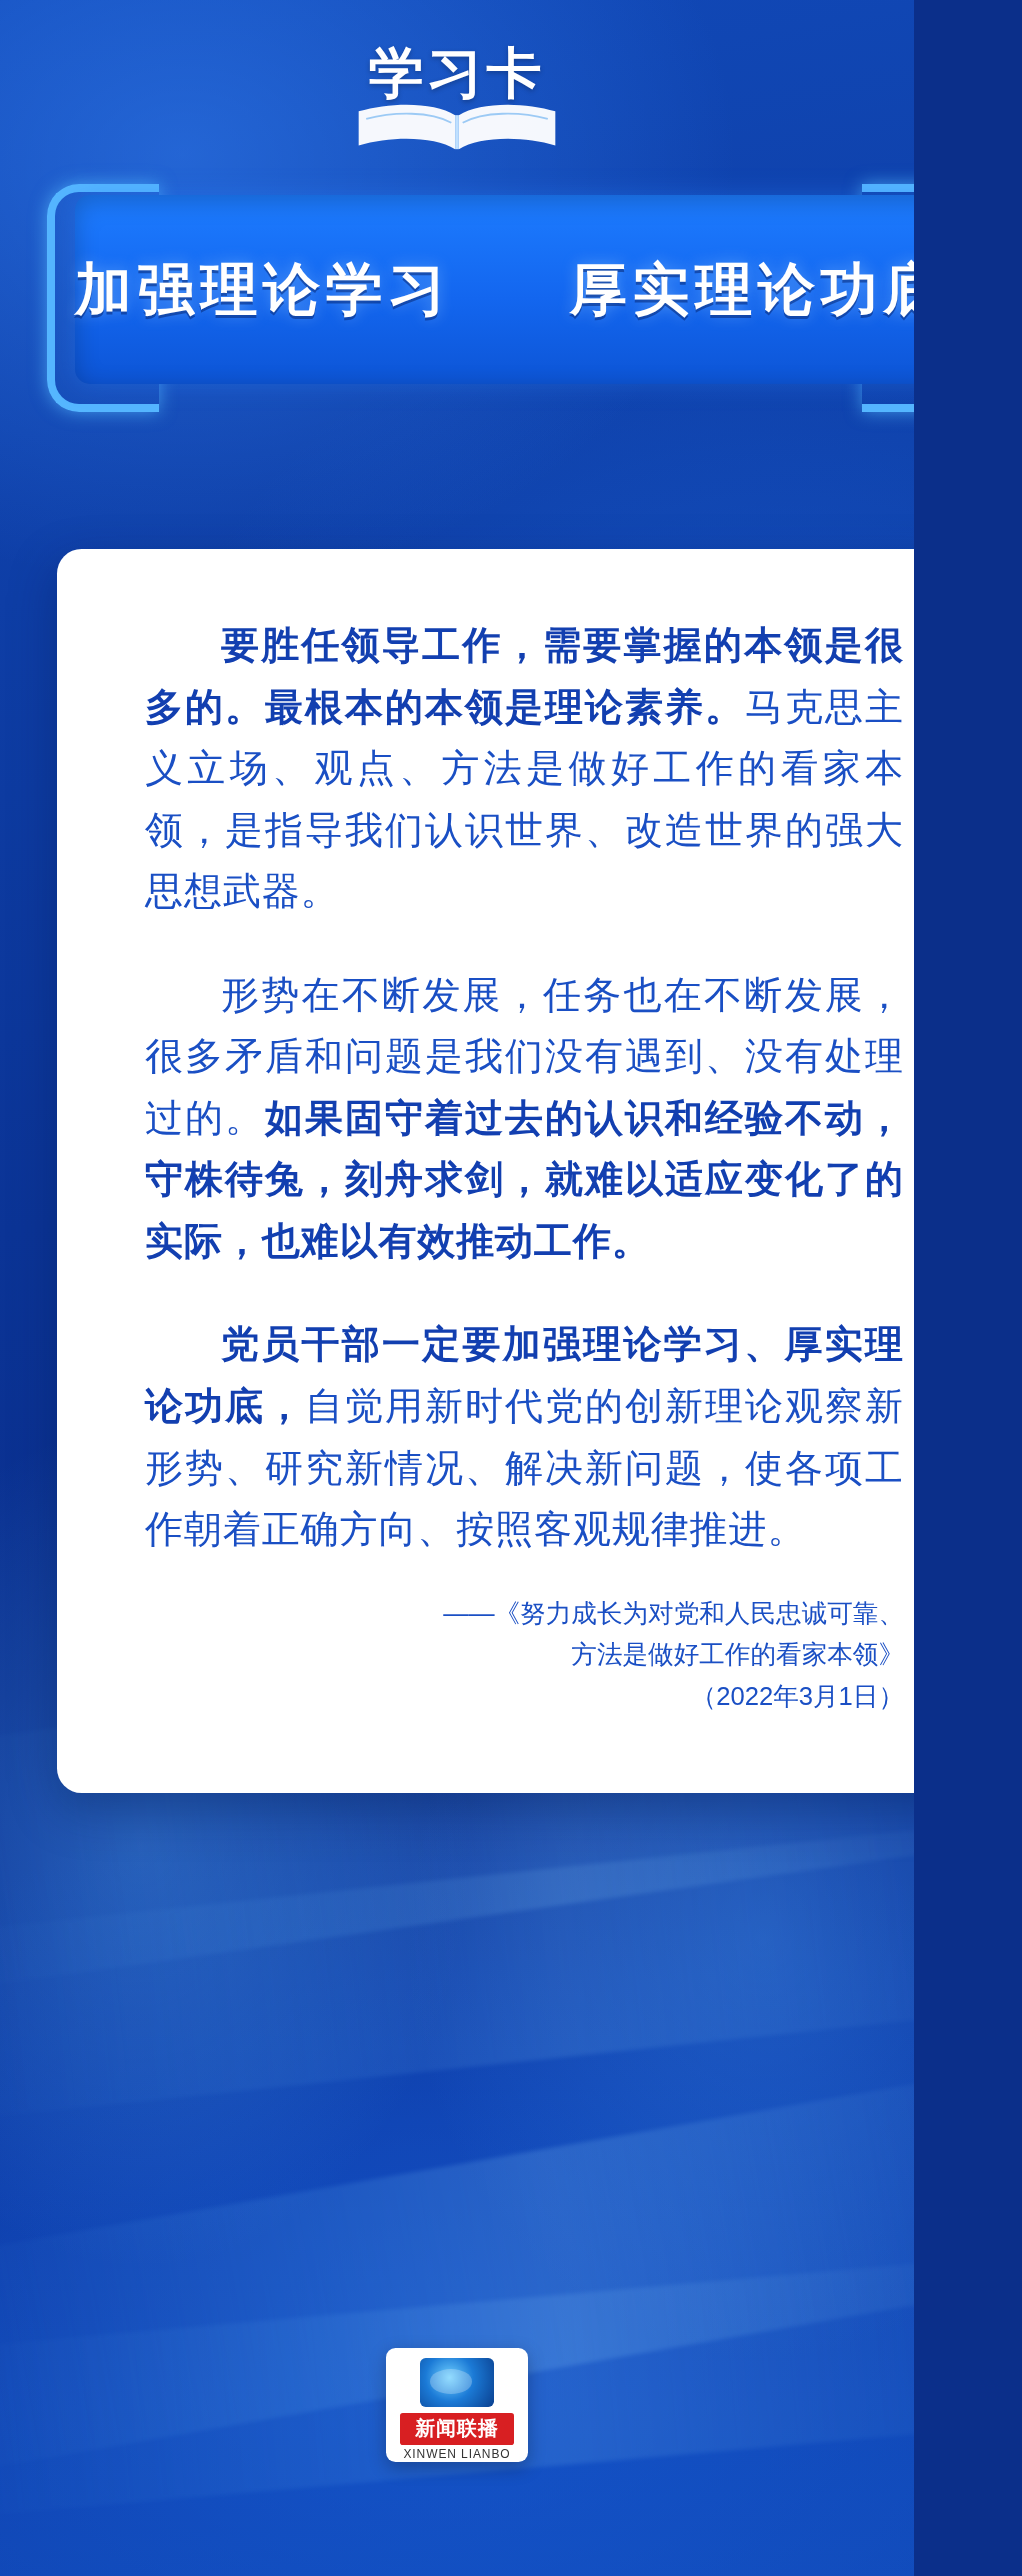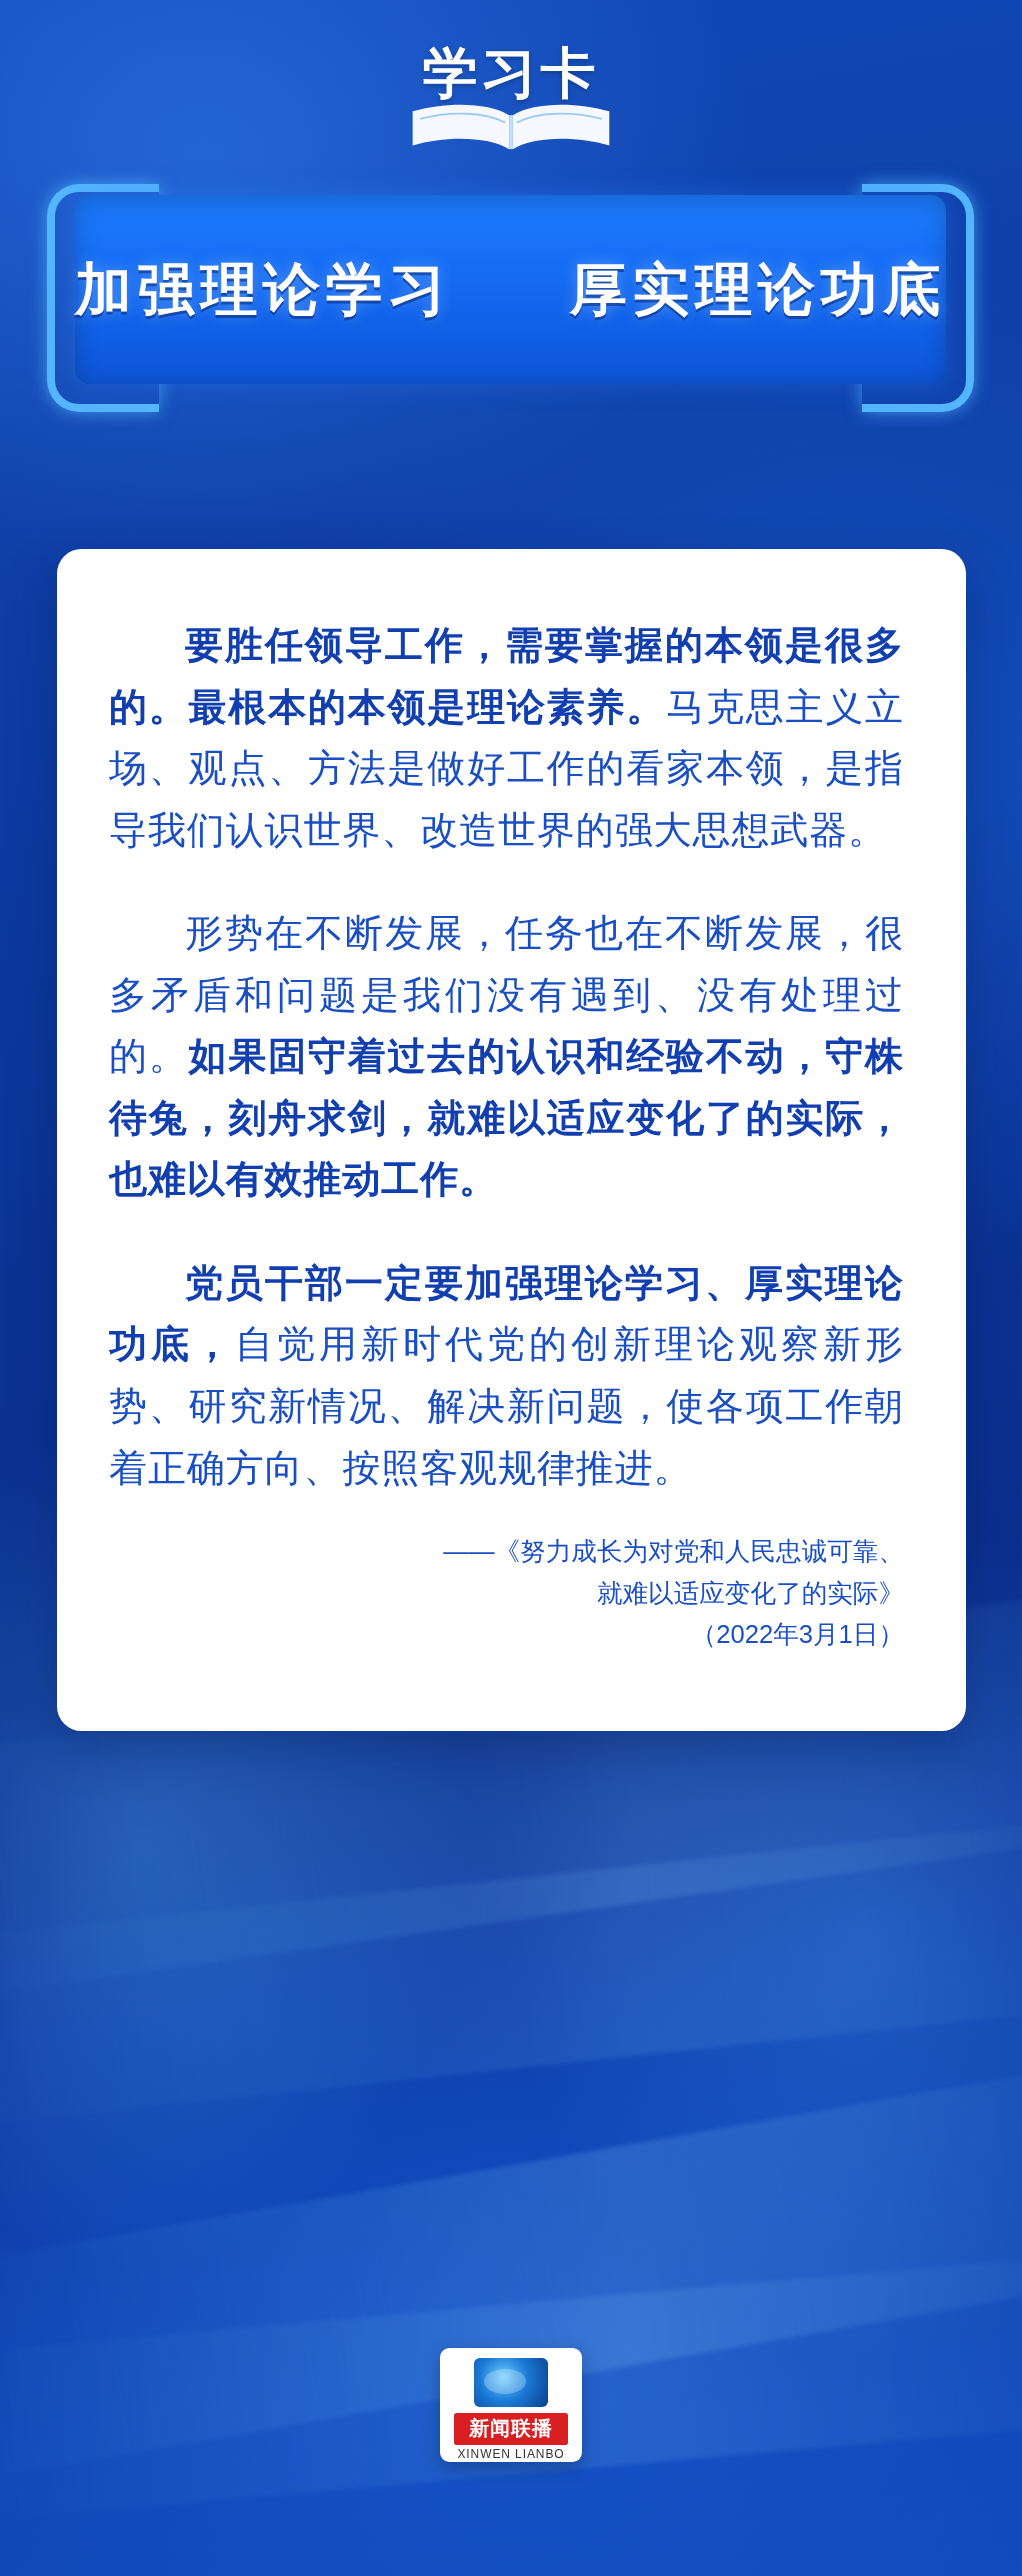--- a/index.html
+++ b/index.html
@@ -5,21 +5,21 @@
   html, body {
     margin: 0;
     padding: 0;
     background: #0b2f8a;
   }
   body {
     font-family: "Liberation Sans", "DejaVu Sans", sans-serif;
   }
   .poster {
     position: relative;
-    width: 1022px;
+    width: 914px;
     height: 2576px;
     overflow: hidden;
     background:
       radial-gradient(ellipse 852px 662px at 20% 6%, rgba(60,140,255,0.45) 0%, rgba(12,60,170,0.0) 65%),
       radial-gradient(ellipse 1041px 852px at 85% 30%, rgba(30,110,235,0.40) 0%, rgba(12,60,170,0.0) 60%),
       radial-gradient(ellipse 1136px 852px at 50% 92%, rgba(24,96,220,0.55) 0%, rgba(8,40,130,0.0) 70%),
       linear-gradient(170deg, #1149b8 0%, #0e3ea6 22%, #0b3496 45%, #0a2f8e 62%, #0d3aa4 80%, #1048b6 100%);
   }
   
   .swoosh {
@@ -141,21 +141,21 @@
 
   
   .card {
     position: absolute;
     left: 57px;
     top: 549px;
     width: 909px;
     background: #ffffff;
     border-radius: 24.6px;
     box-shadow: 0 17px 47px rgba(3,25,80,0.35);
-    padding: 66px 62px 76px 52px;
+    padding: 66px 62px 76px 88px;
     box-sizing: border-box;
   }
   .para {
     color: #1a4fc4;
     font-size: 38px;
     line-height: 1.62;
     text-indent: 2em;
     margin: 0 0 42px 0;
     letter-spacing: 0.9px;
     text-align: justify;
@@ -269,21 +269,21 @@
     <p class="para">
       <span>形势在不断发展，任务也在不断发展，很多矛盾和问题是我们没有遇到、没有处理过的。</span><span class="b">如果固守着过去的认识和经验不动，守株待兔，刻舟求剑，就难以适应变化了的实际，也难以有效推动工作。</span>
     </p>
 
     <p class="para">
       <span class="b">党员干部一定要加强理论学习、厚实理论功底，</span><span>自觉用新时代党的创新理论观察新形势、研究新情况、解决新问题，使各项工作朝着正确方向、按照客观规律推进。</span>
     </p>
 
     <div class="source">
       <div>——《努力成长为对党和人民忠诚可靠、</div>
-      <div>就难以适应变化了的实际》</div>
+      <div>方法是做好工作的看家本领》</div>
       <div>（2022年3月1日）</div>
     </div>
   </div>
 
   <div class="footer-logo">
     <div class="globe"></div>
     <div class="cctv-band">新闻联播</div>
     <div class="cctv-pinyin">XINWEN  LIANBO</div>
   </div>
 

